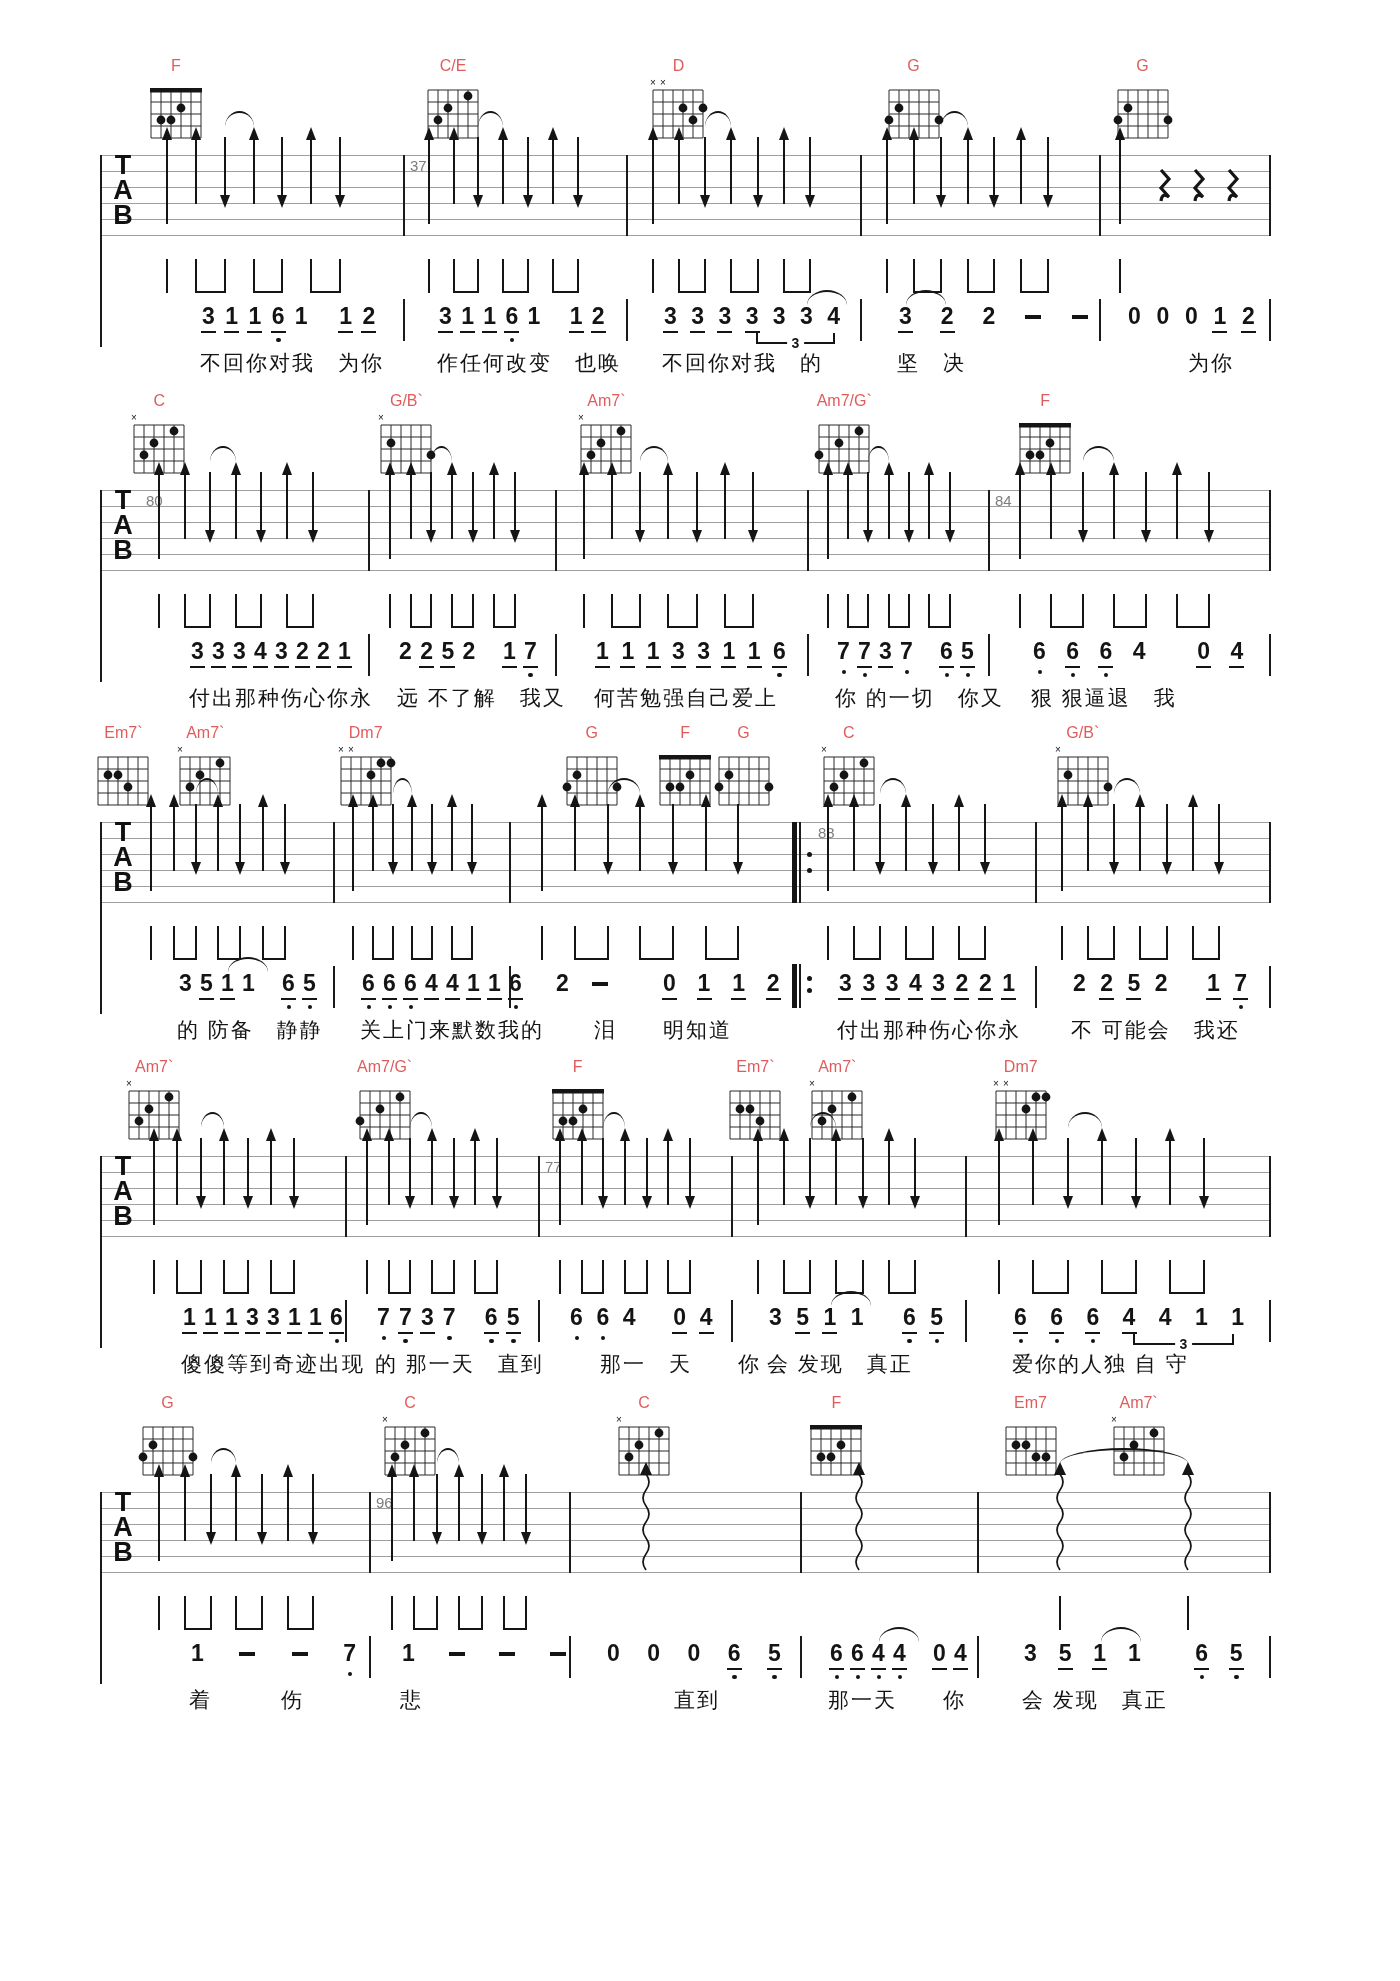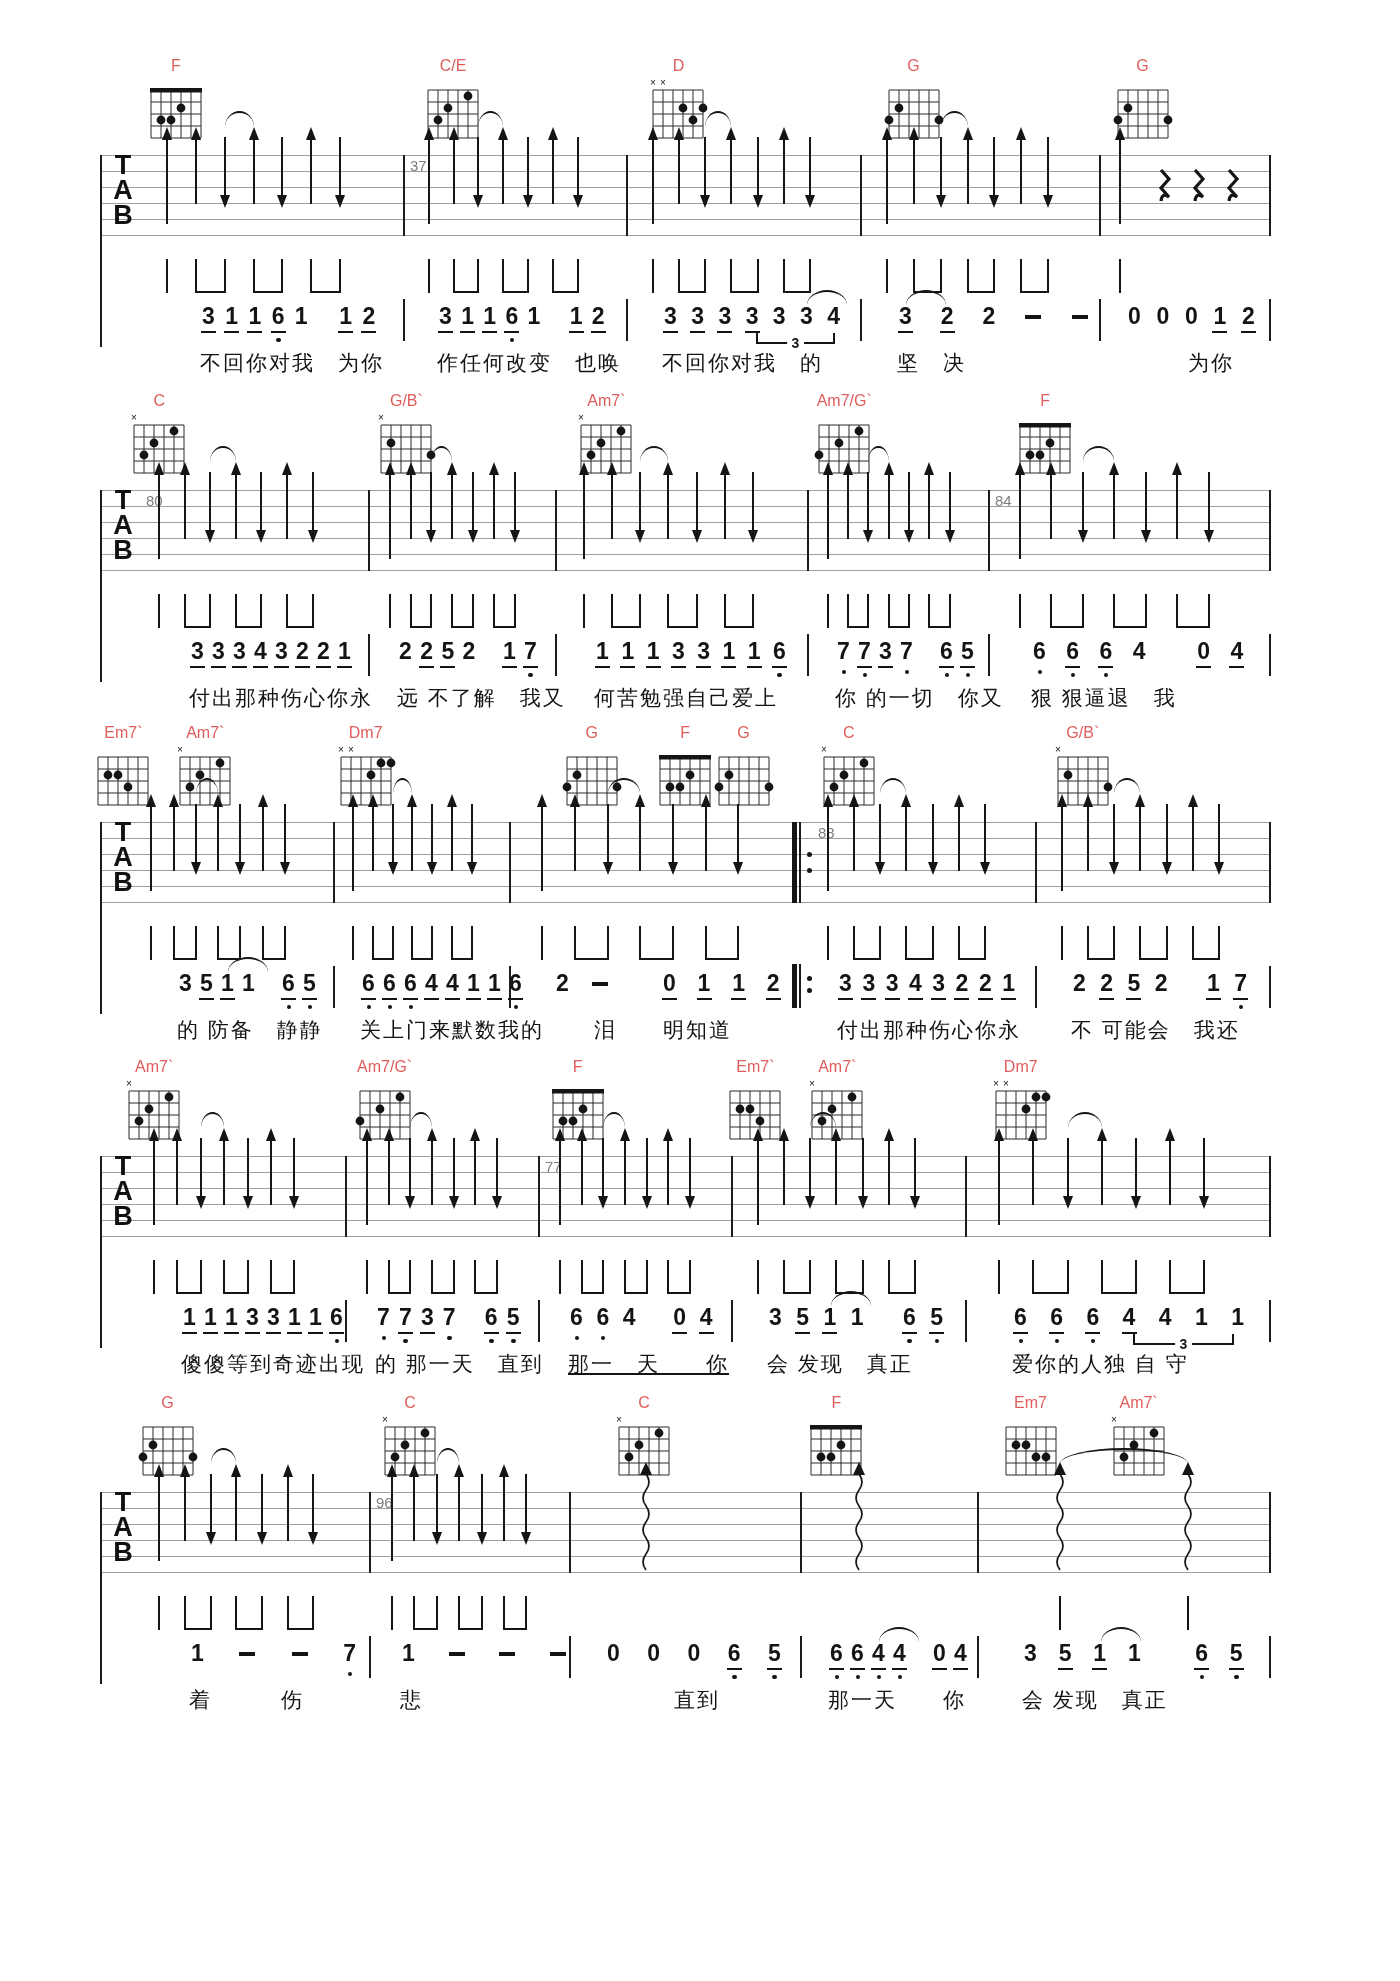--- a/index.html
+++ b/index.html
@@ -1153,21 +1153,21 @@
       <div class="beambar" style="left: 667px; top: 245.5px; width: 24px;"></div>
       <div class="numrow" style="left: 539px; top: 258px; width: 193px; padding-left: 29px; gap: 9.322px;">
         <div class="tk l"><span class="dg">6</span></div>
         <div class="tk l"><span class="dg">6</span></div>
         <div class="tk"><span class="dg">4</span></div>
         <div class="spn"></div>
         <div class="tk u"><span class="dg">0</span></div>
         <div class="tk u"><span class="dg">4</span></div>
       </div>
       <div class="nbar" style="left: 731px; top: 254px; height: 42px;"></div>
-      <div class="lyr" style="left: 568px; top: 304px; text-decoration: underline;">那一　天　　你</div>
+      <div class="lyr" style="left: 600px; top: 304px;">那一　天　　你</div>
       <div class="ahead-up" style="left: 753px; top: 82px;"></div>
       <div class="stem" style="left: 757px; top: 95px; height: 84px;"></div>
       <div class="ahead-up" style="left: 779px; top: 82px;"></div>
       <div class="stem" style="left: 783px; top: 95px; height: 64px;"></div>
       <div class="stem" style="left: 809px; top: 92px; height: 58px;"></div>
       <div class="ahead-dn" style="left: 805px; top: 150px;"></div>
       <div class="ahead-up" style="left: 831px; top: 82px;"></div>
       <div class="stem" style="left: 835px; top: 95px; height: 64px;"></div>
       <div class="stem" style="left: 862px; top: 92px; height: 58px;"></div>
       <div class="ahead-dn" style="left: 858px; top: 150px;"></div>

